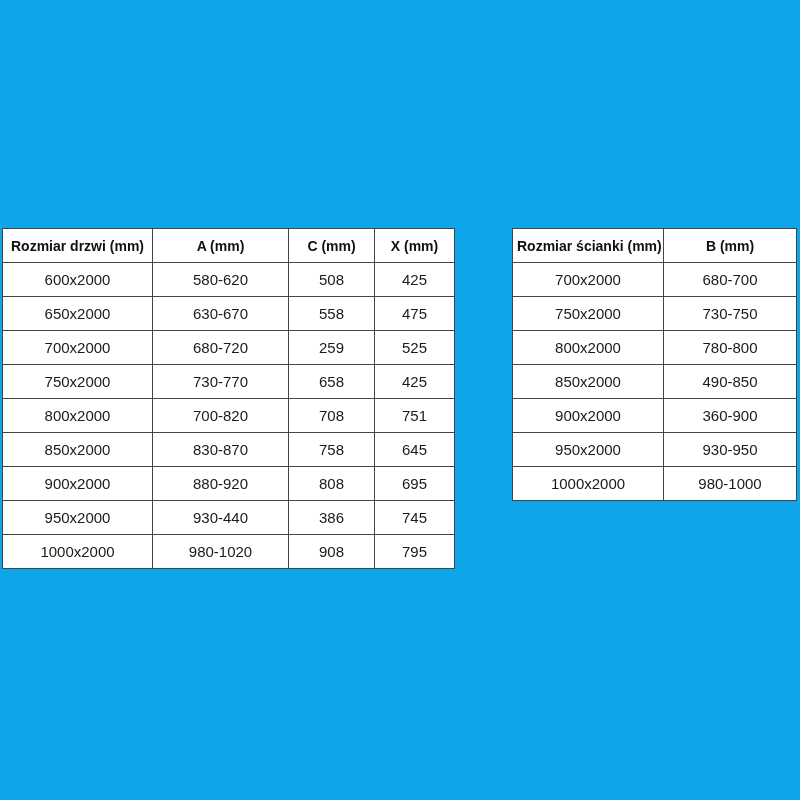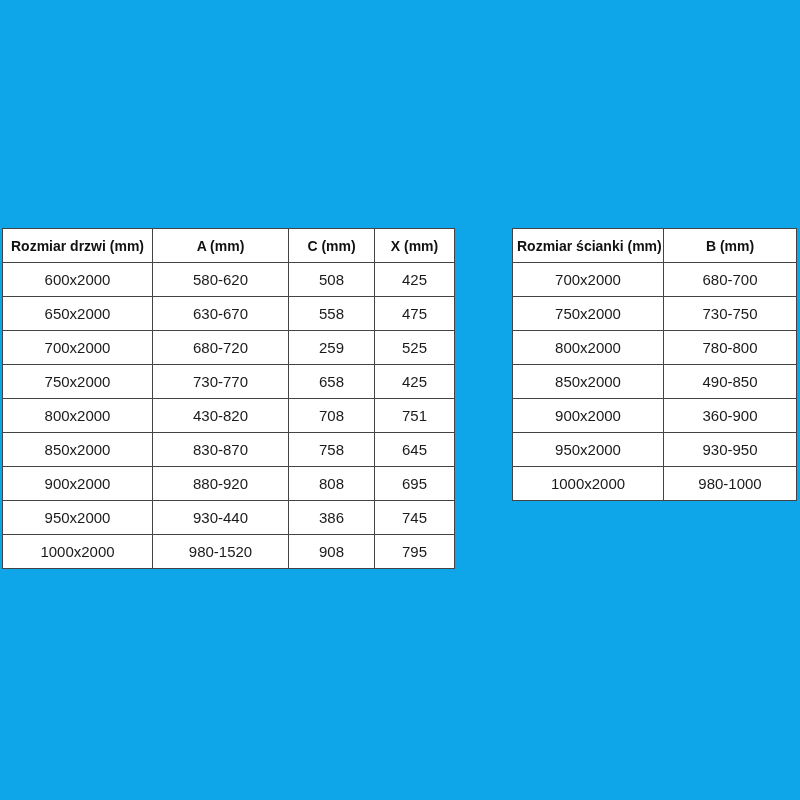--- a/index.html
+++ b/index.html
@@ -99,21 +99,21 @@
         <td>525</td>
       </tr>
       <tr>
         <td>750x2000</td>
         <td>730-770</td>
         <td>658</td>
         <td>425</td>
       </tr>
       <tr>
         <td>800x2000</td>
-        <td>430-820</td>
+        <td>700-820</td>
         <td>708</td>
         <td>751</td>
       </tr>
       <tr>
         <td>850x2000</td>
         <td>830-870</td>
         <td>758</td>
         <td>645</td>
       </tr>
       <tr>
@@ -123,21 +123,21 @@
         <td>695</td>
       </tr>
       <tr>
         <td>950x2000</td>
         <td>930-440</td>
         <td>386</td>
         <td>745</td>
       </tr>
       <tr>
         <td>1000x2000</td>
-        <td>980-1520</td>
+        <td>980-1020</td>
         <td>908</td>
         <td>795</td>
       </tr>
     </tbody>
   </table>
 
   <table class="spec" id="wall-table">
     <colgroup>
         <col class="c0">
         <col class="c1">

